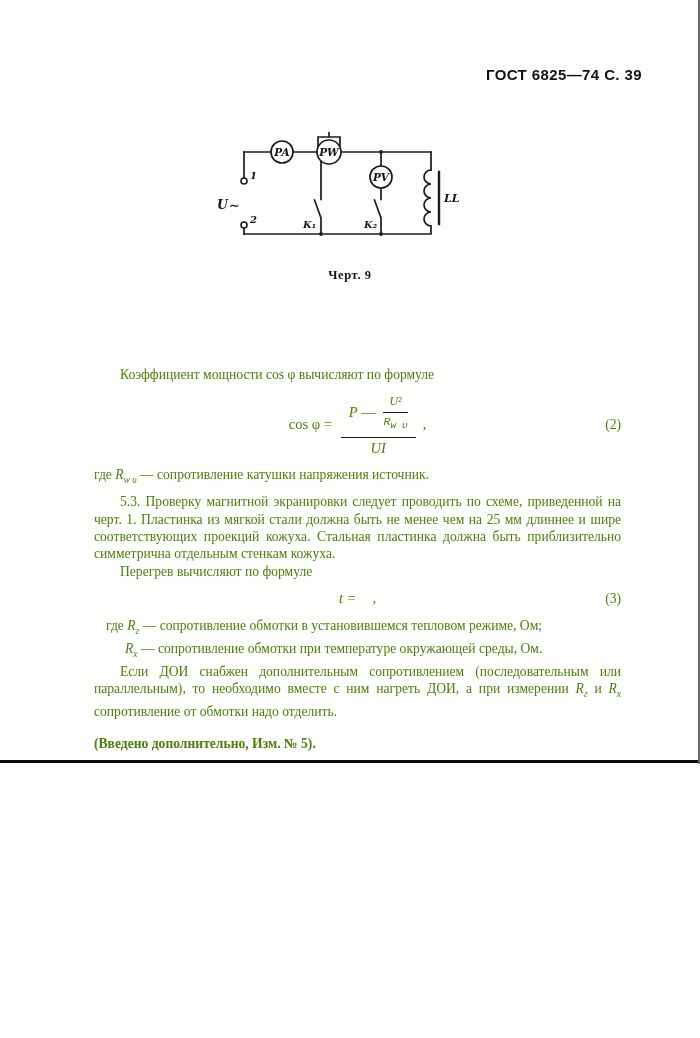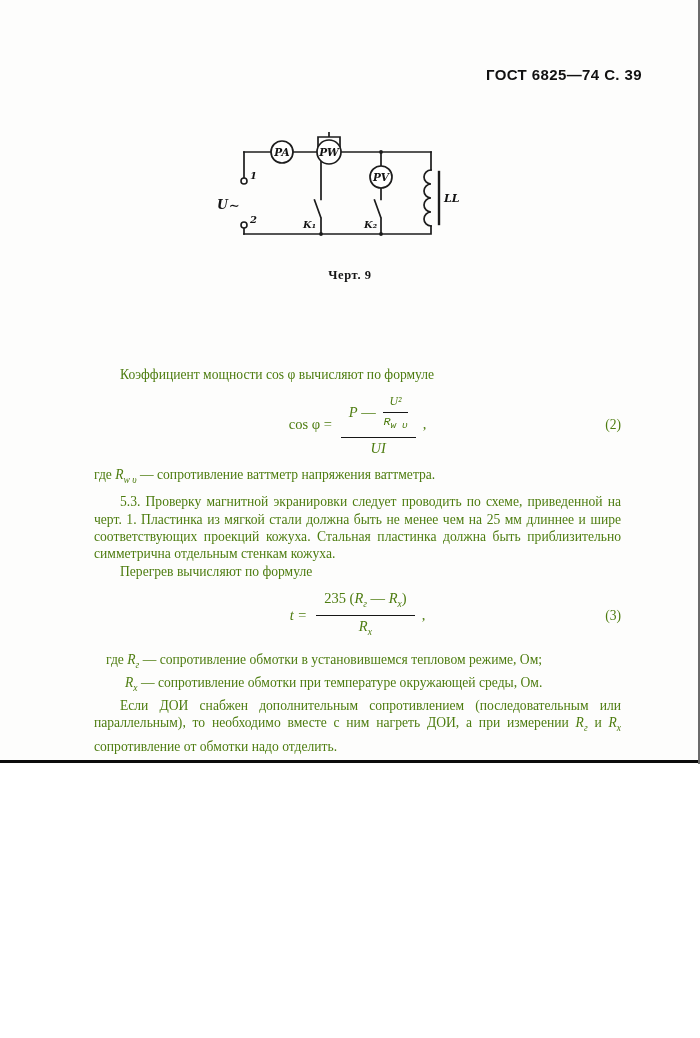--- a/index.html
+++ b/index.html
@@ -122,32 +122,28 @@
     <div class="formula">
       <span class="lhs">cos φ =</span>
       <span class="fr">
         <span class="fn"><i class="var">P</i><span> — </span><span class="fr small"><span class="fn"><i class="var">U²</i></span><span class="fd"><i class="var">R</i><sub class="sb">w υ</sub></span></span></span>
         <span class="fd"><i class="var">UI</i></span>
       </span>
       <span class="comma">,</span>
       <span class="eqnum">(2)</span>
     </div>
 
-    <p class="where"><span>где </span><i class="var">R</i><sub class="sb">w υ</sub><span> — сопротивление ваттметр напряжения ваттметра.</span></p>
+    <p class="where"><span>где </span><i class="var">R</i><sub class="sb">w υ</sub><span> — сопротивление катушки напряжения источник.</span></p>
 
     <p class="ind gap-s">5.3. Проверку магнитной экранировки следует проводить по схеме, приведенной на черт. 1. Пластинка из мягкой стали должна быть не менее чем на 25 мм длиннее и шире соответствующих проекций кожуха. Стальная пластинка должна быть приблизительно симметрична отдельным стенкам кожуха.</p>
 
     <p class="ind">Перегрев вычисляют по формуле</p>
 
     <div class="formula">
       <span class="lhs"><i class="var">t =</i></span>
-      <span class="fr">
-        <span class="fn"><span>235 (</span><i class="var">R</i><sub class="sb">г</sub><span> — </span><i class="var">R</i><sub class="sb">х</sub><span>)</span></span>
-        <span class="fd"><i class="var">R</i><sub class="sb">х</sub></span>
-      </span>
       <span class="comma">,</span>
       <span class="eqnum">(3)</span>
     </div>
 
     <p class="where-mid"><span>где </span><i class="var">R</i><sub class="sb">г</sub><span> — сопротивление обмотки в установившемся тепловом режиме, Ом;</span></p>
 
     <p class="where-deep"><i class="var">R</i><sub class="sb">х</sub><span> — сопротивление обмотки при температуре окружающей среды, Ом.</span></p>
 
     <p class="ind"><span>Если ДОИ снабжен дополнительным сопротивлением (последовательным или параллельным), то необходимо вместе с ним нагреть ДОИ, а при измерении </span><i class="var">R</i><sub class="sb">г</sub><span> и </span><i class="var">R</i><sub class="sb">х</sub><span> сопротивление от обмотки надо отделить.</span></p>
 

